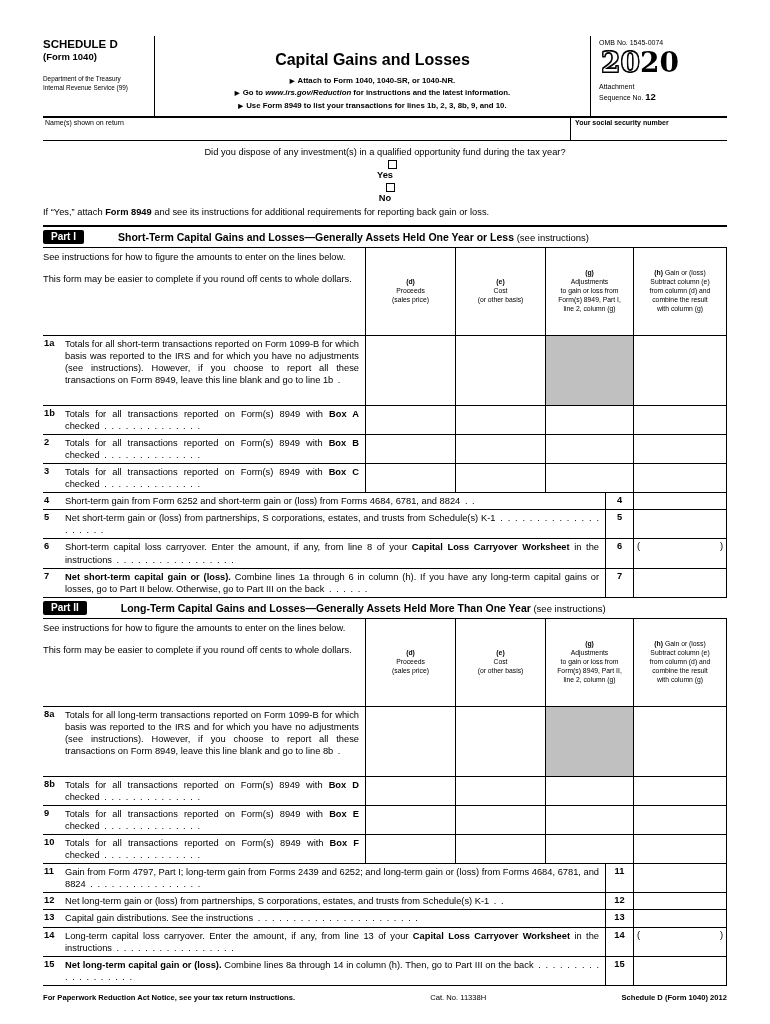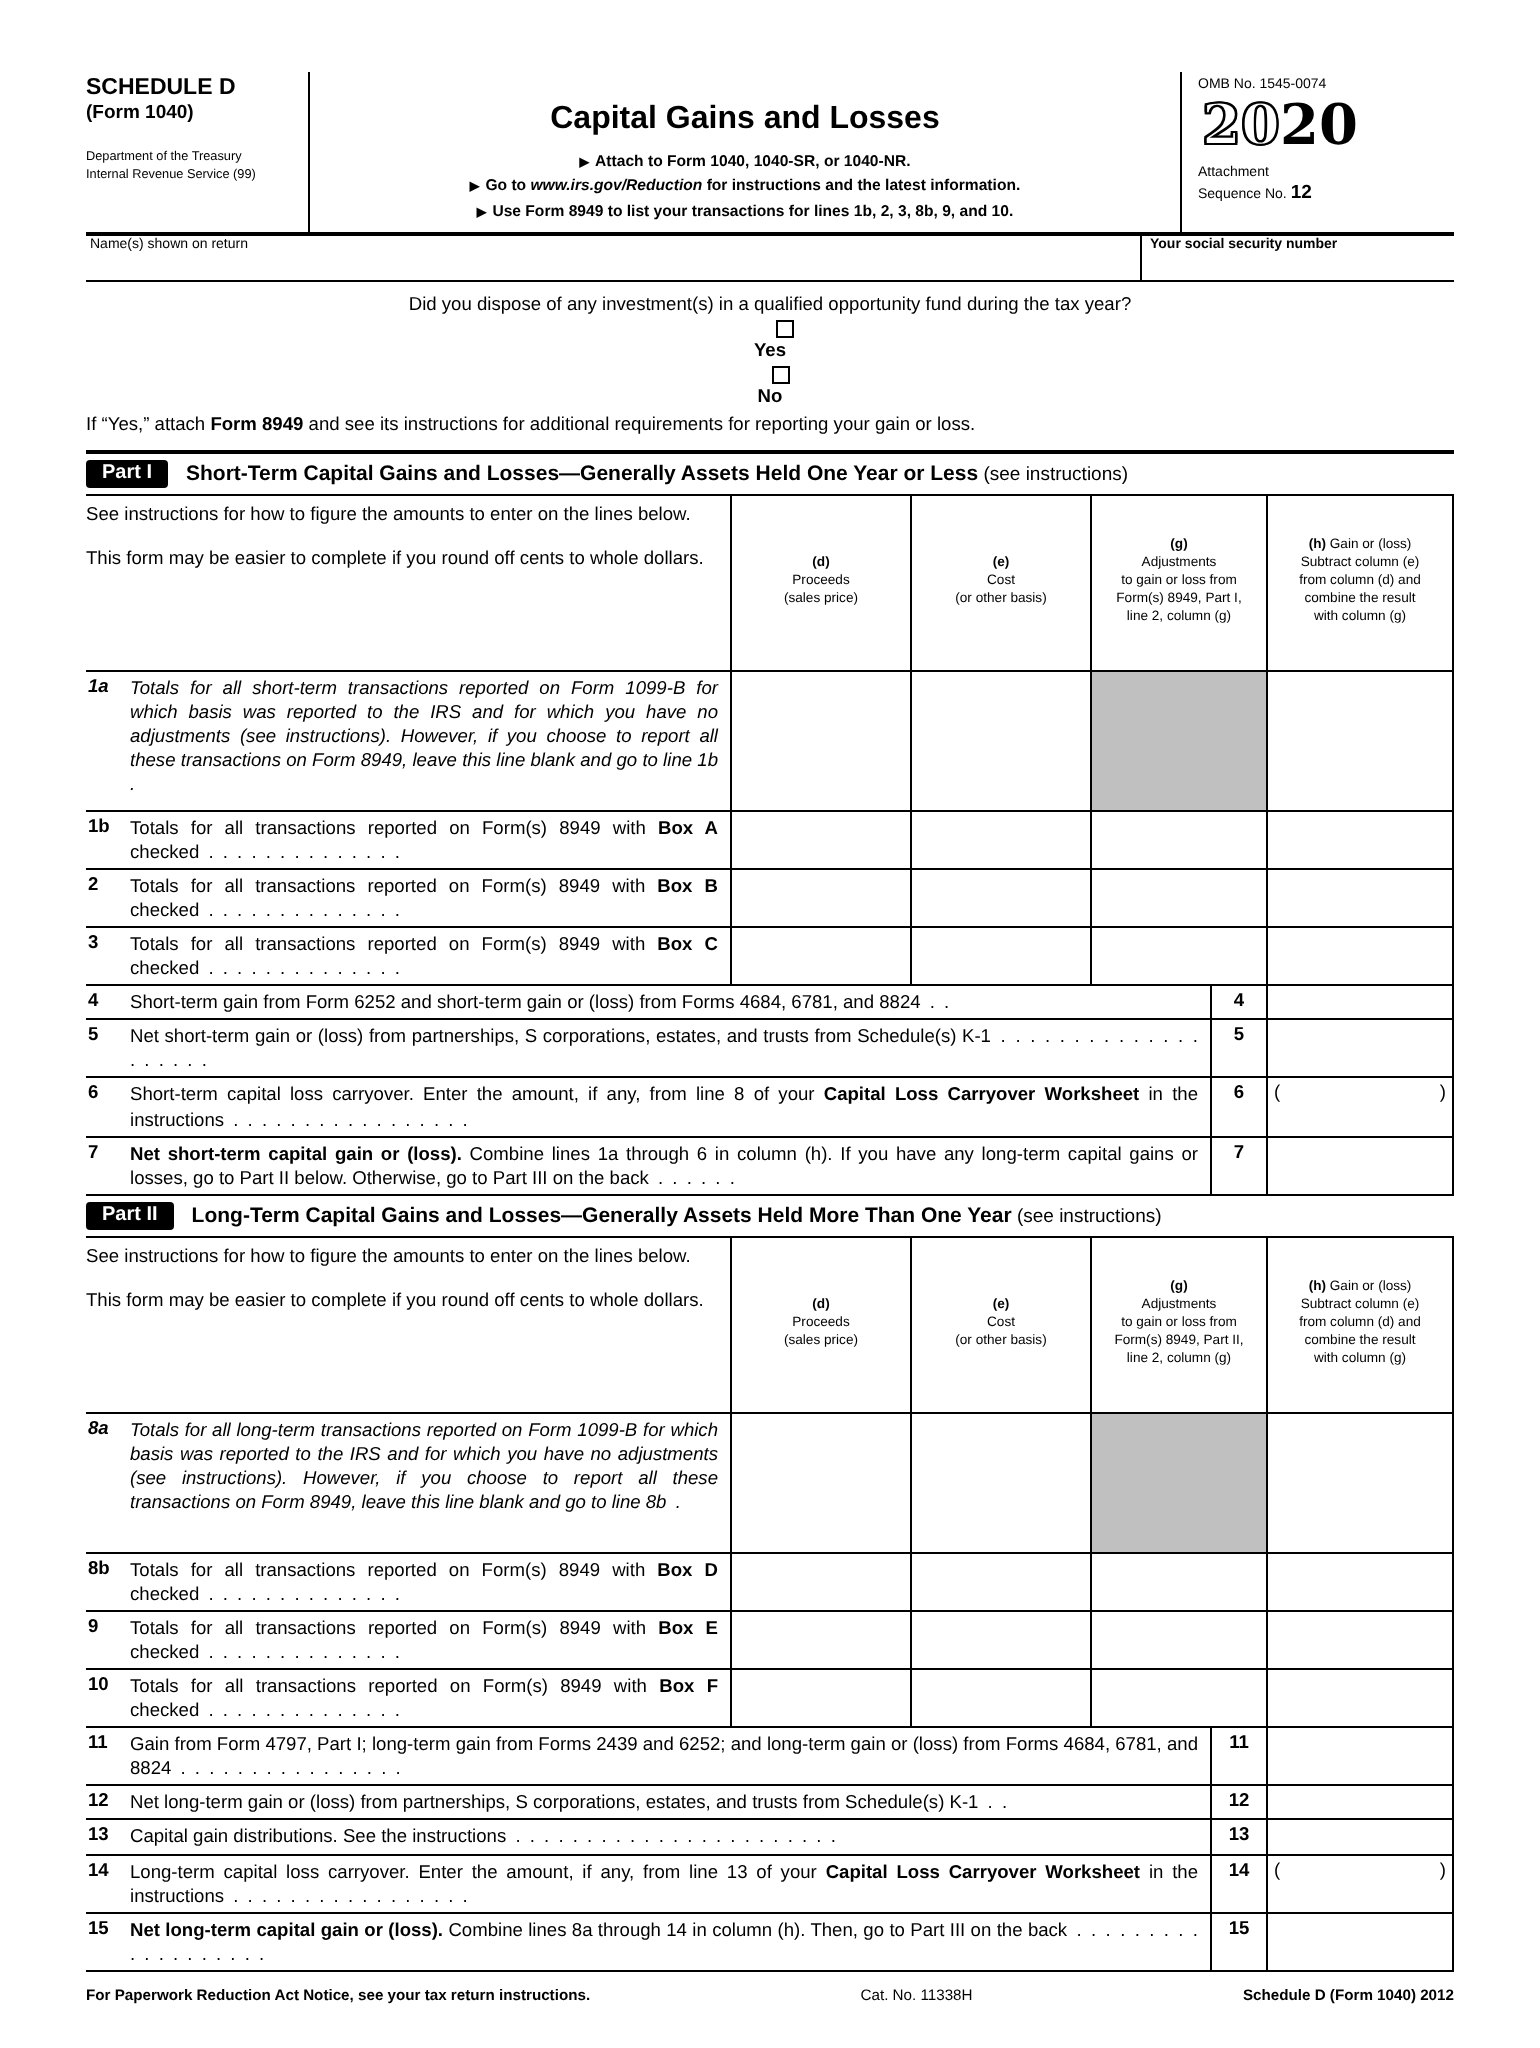--- a/index.html
+++ b/index.html
@@ -31,40 +31,40 @@
 
   
   .question { border-bottom:2px solid #000; padding:5px 0 5px; font-size:9.3px; line-height:1.5; }
   .q-line1 { display:flex; align-items:center;flex-direction:column; }
   .cb { width:9px; height:9px; border:1px solid #000; display:inline-block; flex:none; margin:0 4px 0 18px; background:#fff; }
   .cb.cb2 { margin-left:14px; }
 
   
   .part-band { display:flex; align-items:center; padding:3px 0; border-bottom:1px solid #000; }
   .part-label { background:#000; color:#fff; font-weight:bold; font-size:10px; padding:1px 8px 2px; border-radius:2px; margin-right:9px; flex:none; }
-  .part-title { font-size:10.5px; font-weight:bold; }
+  .part-title { font-size:10.5px; font-weight:bold;margin-left:25px; }
   .part-note { font-size:9.5px; font-weight:normal; }
 
   
   .trow { display:flex; align-items:stretch; border-bottom:1px solid #000; }
   .c-desc { width:322px; display:flex; padding:2px 4px 2px 0; }
   .c-amt { width:90px; border-left:1px solid #000; }
   .c-adj { width:88px; border-left:1px solid #000; }
   .c-gain { width:94px; border-left:1px solid #000; border-right:1px solid #000; }
   .hd { font-size:6.8px; text-align:center; padding:3px 2px; line-height:1.32;
         display:flex; flex-direction:column; justify-content:center; }
   .hd-txt { white-space:pre-line; }
   .thead { min-height:88px; }
   .thead .c-desc { display:block; font-size:9.3px; padding:3px 12px 2px 0; line-height:1.3; }
   .instr1 { margin-bottom:10px; }
   .lnum { width:22px; flex:none; font-weight:bold; font-size:9.3px; padding-left:1px; }
   .ltext { flex:1; font-size:9.3px; line-height:1.3; text-align:justify; padding-right:2px; }
   .dots { word-spacing:2px; }
   .shaded { background:#c0c0c0; }
-  .h1a { min-height:70px;font-style:italic; }
+  .h1a { min-height:70px; }
   .h2l { min-height:28px; }
   .h1l { min-height:16px; }
   .c-wdesc { width:562px; display:flex; padding:2px 4px 2px 0; }
   .c-nbox { width:28px; border-left:1px solid #000; font-weight:bold; font-size:9.3px; text-align:center; padding-top:2px; }
   .pwrap { display:flex; justify-content:space-between; font-size:9.3px; padding:2px 3px; }
 
   
   .footer { display:flex; justify-content:space-between; align-items:baseline; margin-top:7px; font-size:7.6px; }
   .f-left, .f-right { font-weight:bold; }
 </style>
@@ -104,21 +104,21 @@
   </div>
 
   <div class="question">
     <div class="q-line1">
       <span>Did you dispose of any investment(s) in a qualified opportunity fund during the tax year?</span>
       <span class="cb"></span>
         <b>Yes</b>
       <span class="cb cb2"></span>
         <b>No</b>
     </div>
-    <div><span>If “Yes,” attach </span><b>Form 8949</b><span> and see its instructions for additional requirements for reporting your gain or loss.</span></div>
+    <div><span>If “Yes,” attach </span><b>Form 8949</b><span> and see its instructions for additional requirements for reporting back gain or loss.</span></div>
   </div>
 
   <div class="part-band">
     <span class="part-label">Part I</span>
     <span class="part-title"><span>Short-Term Capital Gains and Losses—Generally Assets Held One Year or Less</span><span class="part-note"> (see instructions)</span></span>
   </div>
 
   <div>
     <div class="trow thead">
       <div class="c-desc">

